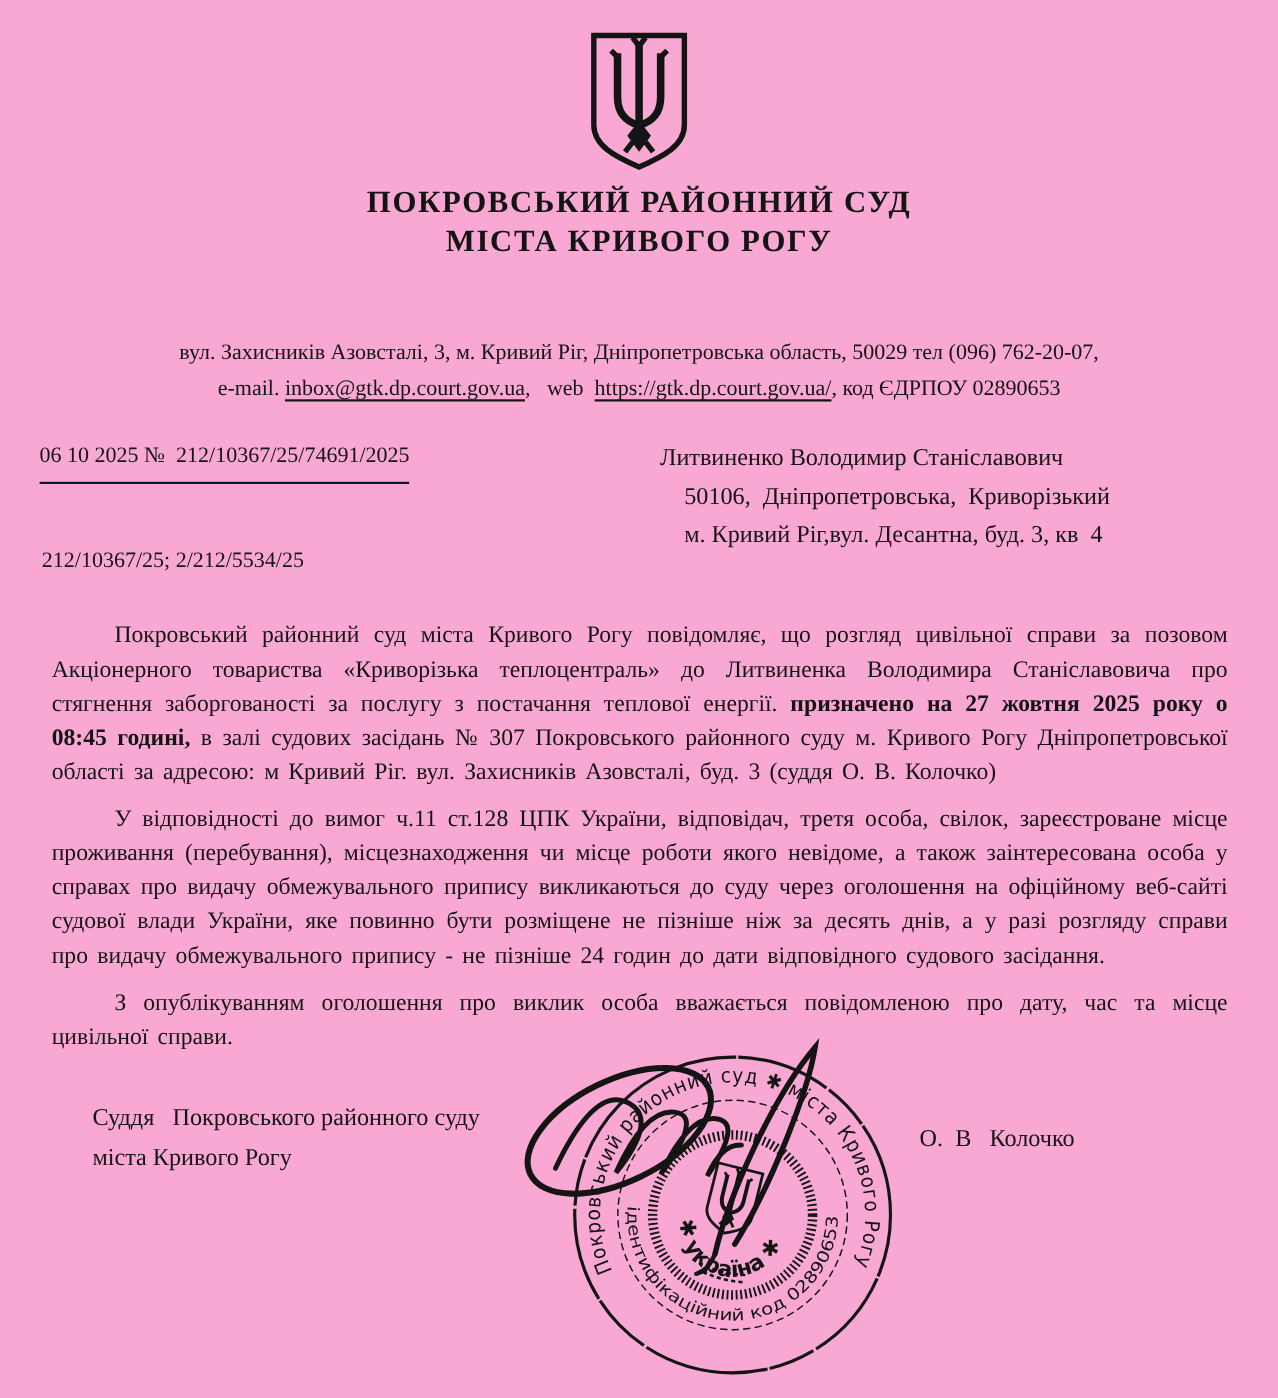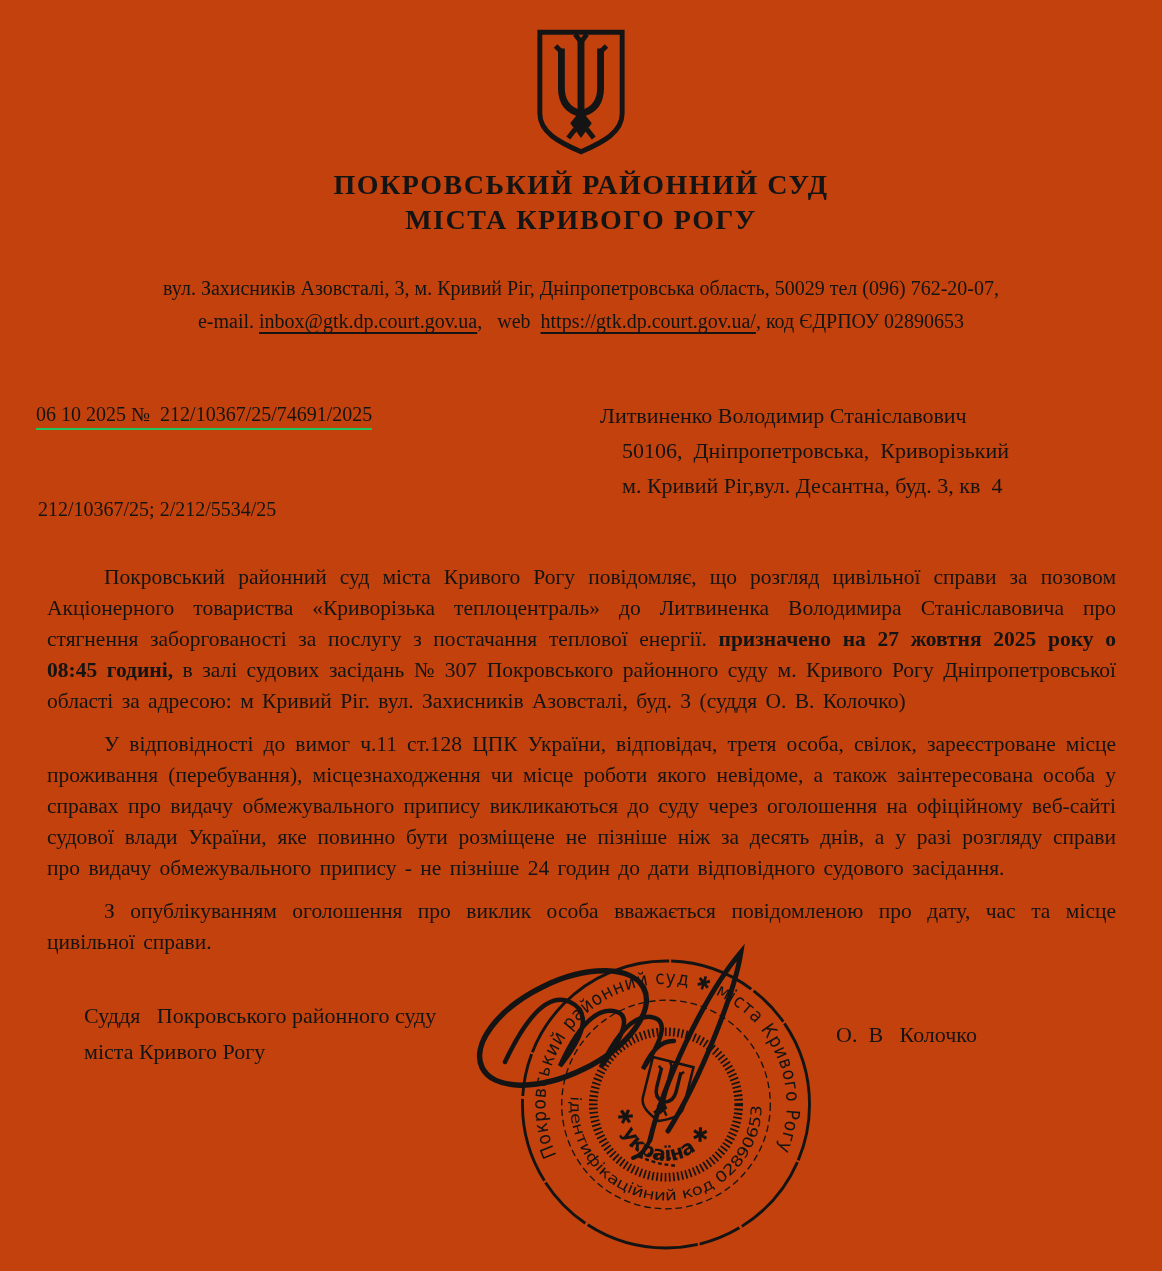--- a/index.html
+++ b/index.html
@@ -1,33 +1,33 @@
 <!DOCTYPE html>
 <html lang="uk"><head>
 <meta charset="utf-8">
 <style>
   html,body{margin:0;padding:0;background:#e8e8e8;}
   .page{
     position:relative;
     width:1162px;height:1271px;
     margin:0 auto;
-    background:#c2410c;
+    background:#f9a8d4;
     color:#141414;
     font-family:"Liberation Serif","DejaVu Serif",serif;
     overflow:hidden;
   }
   .abs{position:absolute;}
   .center{text-align:center;width:100%;}
   .pre{white-space:pre;}
   .court-name{
     font-size:28px;font-weight:bold;letter-spacing:1.5px;line-height:34px;
   }
-  .addr{font-size:20px;line-height:33px;}
+  .addr{font-size:20px;line-height:33px;margin-top:32px;}
   .u{ text-decoration:underline; text-underline-offset:4px; text-decoration-thickness:1.5px;}
-  .ref-line{font-size:20px;border-bottom:2px solid #22c55e;padding-bottom:3px;}
+  .ref-line{font-size:20px;border-bottom:2px solid #0f172a;padding-bottom:13px;}
   .case-line{font-size:20px;}
   .recipient{font-size:22px;line-height:35px;}
   .recipient .ind{padding-left:22px;}
   .body-text{
     width:1093px;font-size:21.5px;line-height:31px;
     text-align:justify;word-spacing:3px;
   }
   .body-text p{margin:12px;text-indent:57px;}
   .sig-label{font-size:22px;line-height:36px;}
   .judge-name{font-size:22px;}

